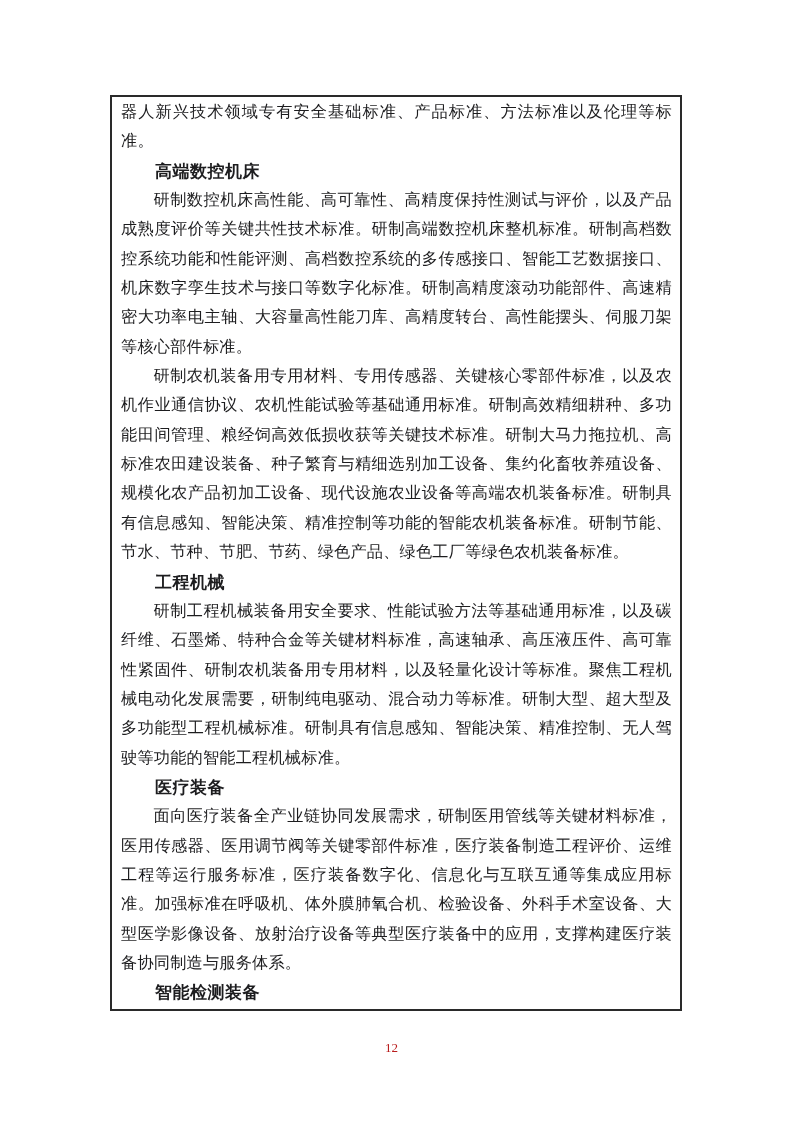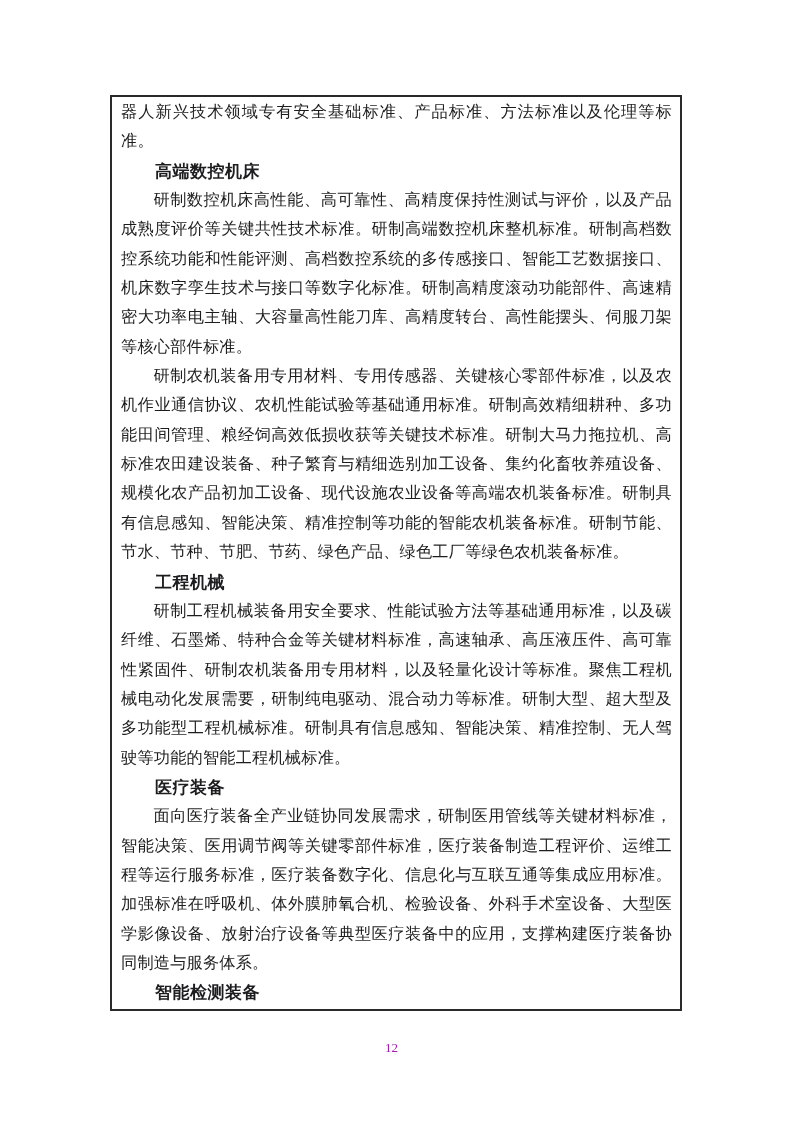--- a/index.html
+++ b/index.html
@@ -49,38 +49,38 @@
     font-size: 17px;
     letter-spacing: 0.5px;
   }
   .page-footer {
     position: absolute;
     left: 0;
     top: 1040px;
     width: 783px;
     text-align: center;
     font-size: 13px;
-    color: #a21caf;
+    color: #b91c1c;
     font-family: "Liberation Serif", "DejaVu Serif", serif;
   }
 </style>
 </head>
 <body>
 
 <div class="content-box">
   <div class="doc-text">
     <p class="continuation">器人新兴技术领域专有安全基础标准、产品标准、方法标准以及伦理等标准。</p>
     <div id="sections-container">
         <div class="sec-heading">高端数控机床</div>
         <p>研制数控机床高性能、高可靠性、高精度保持性测试与评价，以及产品成熟度评价等关键共性技术标准。研制高端数控机床整机标准。研制高档数控系统功能和性能评测、高档数控系统的多传感接口、智能工艺数据接口、机床数字孪生技术与接口等数字化标准。研制高精度滚动功能部件、高速精密大功率电主轴、大容量高性能刀库、高精度转台、高性能摆头、伺服刀架等核心部件标准。</p>
         <p>研制农机装备用专用材料、专用传感器、关键核心零部件标准，以及农机作业通信协议、农机性能试验等基础通用标准。研制高效精细耕种、多功能田间管理、粮经饲高效低损收获等关键技术标准。研制大马力拖拉机、高标准农田建设装备、种子繁育与精细选别加工设备、集约化畜牧养殖设备、规模化农产品初加工设备、现代设施农业设备等高端农机装备标准。研制具有信息感知、智能决策、精准控制等功能的智能农机装备标准。研制节能、节水、节种、节肥、节药、绿色产品、绿色工厂等绿色农机装备标准。</p>
         <div class="sec-heading">工程机械</div>
         <p>研制工程机械装备用安全要求、性能试验方法等基础通用标准，以及碳纤维、石墨烯、特种合金等关键材料标准，高速轴承、高压液压件、高可靠性紧固件、研制农机装备用专用材料，以及轻量化设计等标准。聚焦工程机械电动化发展需要，研制纯电驱动、混合动力等标准。研制大型、超大型及多功能型工程机械标准。研制具有信息感知、智能决策、精准控制、无人驾驶等功能的智能工程机械标准。</p>
         <div class="sec-heading">医疗装备</div>
-        <p>面向医疗装备全产业链协同发展需求，研制医用管线等关键材料标准，智能决策、医用调节阀等关键零部件标准，医疗装备制造工程评价、运维工程等运行服务标准，医疗装备数字化、信息化与互联互通等集成应用标准。加强标准在呼吸机、体外膜肺氧合机、检验设备、外科手术室设备、大型医学影像设备、放射治疗设备等典型医疗装备中的应用，支撑构建医疗装备协同制造与服务体系。</p>
+        <p>面向医疗装备全产业链协同发展需求，研制医用管线等关键材料标准，医用传感器、医用调节阀等关键零部件标准，医疗装备制造工程评价、运维工程等运行服务标准，医疗装备数字化、信息化与互联互通等集成应用标准。加强标准在呼吸机、体外膜肺氧合机、检验设备、外科手术室设备、大型医学影像设备、放射治疗设备等典型医疗装备中的应用，支撑构建医疗装备协同制造与服务体系。</p>
         <div class="sec-heading">智能检测装备</div>
       </div>
   </div>
 </div>
 
 <div class="page-footer">
   <span>12</span>
 </div>
 
 </body></html>

